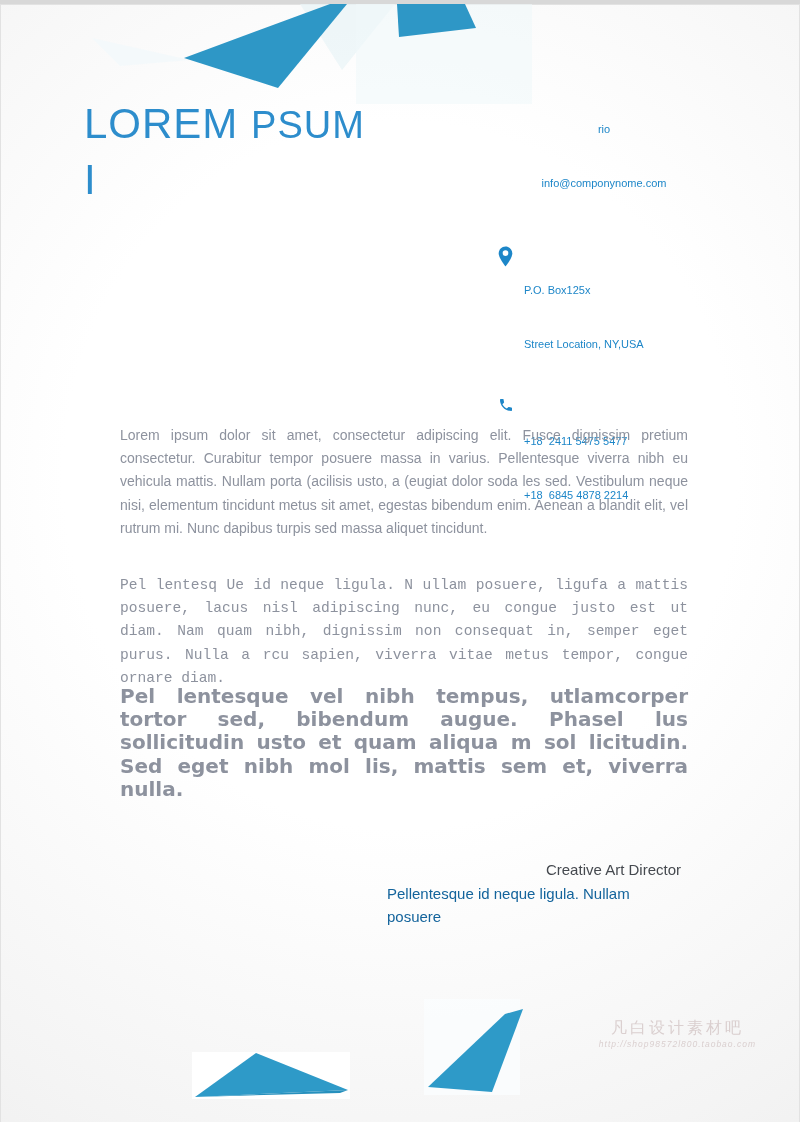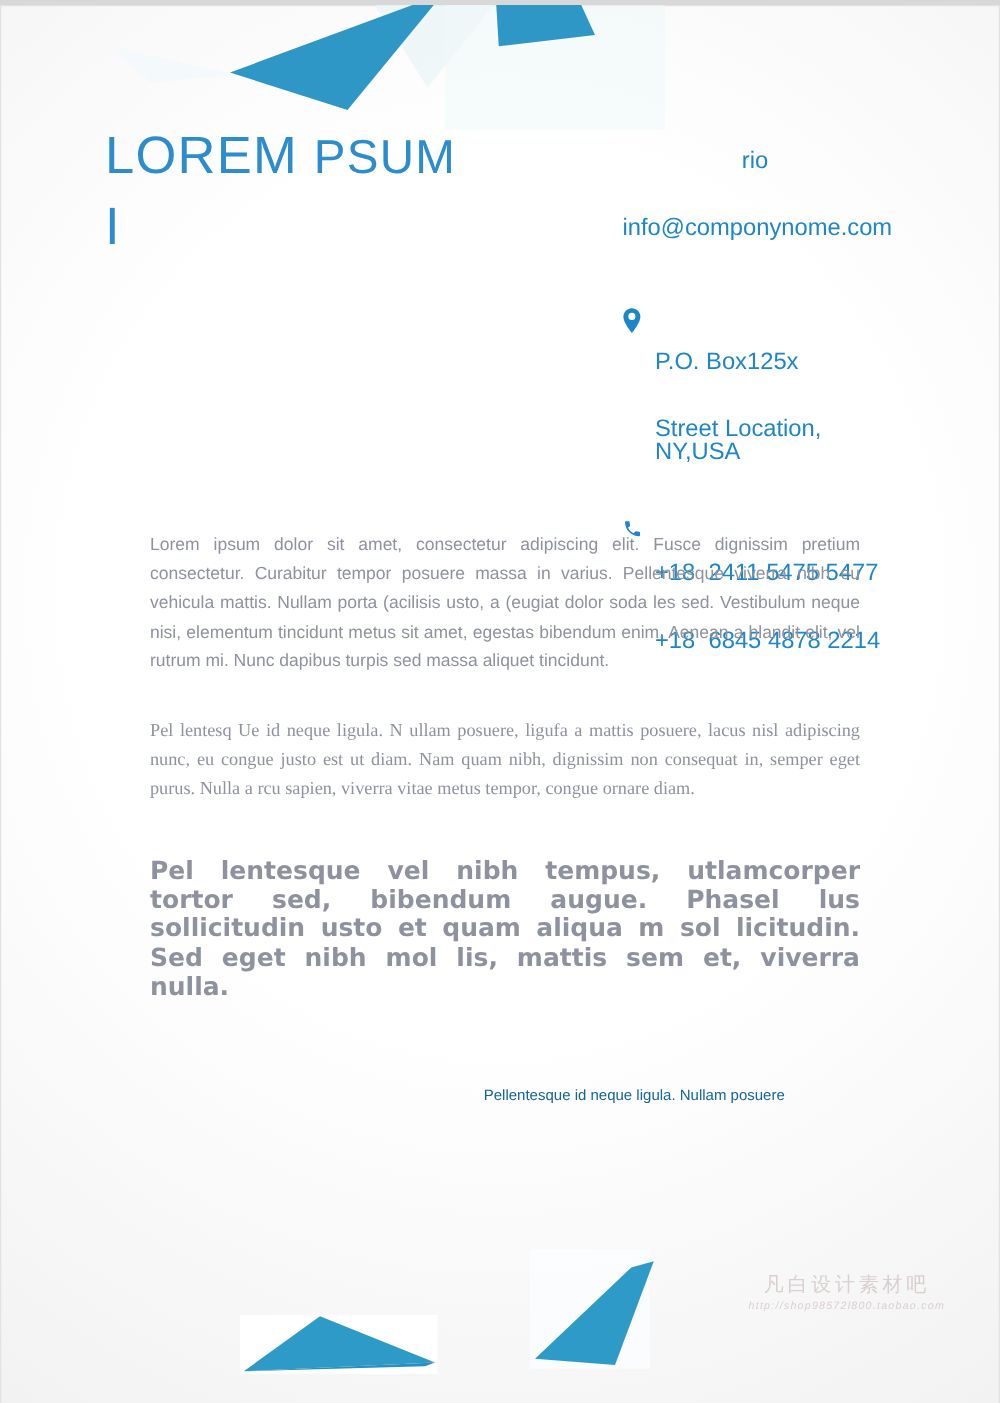--- a/index.html
+++ b/index.html
@@ -12,36 +12,36 @@
     box-shadow:inset 0 0 0 1px #e2e2e2;
     font-family:"Liberation Sans", sans-serif;
   }
   .abs{position:absolute;}
   
   #brand{left:84px;top:98px;color:#2d8dcc;line-height:1.05;letter-spacing:1px;}
   #brand .l1{font-size:42px;font-weight:400;}
   #brand .l1 .p2{font-size:38px;}
   #brand .l2{font-size:42px;margin-top:12px;}
   
-  #contact{left:498px;top:80px;width:212px;color:#1d86c8;font-size:19px;line-height:18px;}
+  #contact{left:498px;top:80px;width:212px;color:#1d86c8;font-size:11px;line-height:18px;}
   .email-block{text-align:center;white-space:pre-wrap;}
   .c-row{display:flex;margin-top:17px;}
   .c-icon{width:26px;flex:0 0 26px;padding-top:1px;}
   .c-text{white-space:pre-wrap;}
   
   #heading{left:146px;top:324px;font-size:57px;font-weight:100;color:#41a3d9;letter-spacing:3px;}
   
   .para{left:120px;width:568px;color:#8d929e;font-size:14px;line-height:23.2px;text-align:justify;}
   #para1{top:420px;font-family:"Liberation Sans",sans-serif;}
-  #para2{top:570px;font-family:Liberation Serif, serif;font-size:14.6px;}
+  #para2{top:570px;font-family:Liberation Mono, monospace;font-size:14.6px;}
   #para3{top:681px;font-family:"DejaVu Sans",sans-serif;font-size:20px;font-weight:bold;}
   
   #signature{left:387px;top:857px;width:294px;}
   #sig-title{text-align:right;color:#45494f;font-size:15px;}
-  #sig-note{margin-top:4px;width:268px;color:#14649c;font-size:12px;line-height:23px;}
+  #sig-note{margin-top:4px;width:268px;color:#14649c;font-size:15px;line-height:23px;}
   
   #watermark{right:44px;top:1014px;text-align:center;color:rgba(185,160,160,0.45);}
   #watermark .w1{font-size:16px;letter-spacing:3px;}
   #watermark .w2{font-size:8.5px;font-style:italic;letter-spacing:1px;}
   svg{display:block;}
 </style>
 </head>
 <body>
 
 <div id="page">
@@ -88,20 +88,21 @@
       </span>
     </div>
   </div>
 
 
   <div class="abs para" id="para1">Lorem ipsum dolor sit amet, consectetur adipiscing elit. Fusce dignissim pretium consectetur. Curabitur tempor posuere massa in varius. Pellentesque viverra nibh eu vehicula mattis. Nullam porta (acilisis usto, a (eugiat dolor soda les sed. Vestibulum neque nisi, elementum tincidunt metus sit amet, egestas bibendum enim. Aenean a blandit elit, vel rutrum mi. Nunc dapibus turpis sed massa aliquet tincidunt.</div>
   <div class="abs para" id="para2">Pel lentesq Ue id neque ligula. N ullam posuere, ligufa a mattis posuere, lacus nisl adipiscing nunc, eu congue justo est ut diam. Nam quam nibh, dignissim non consequat in, semper eget purus. Nulla a rcu sapien, viverra vitae metus tempor, congue ornare diam.</div>
   <div class="abs para" id="para3">Pel lentesque vel nibh tempus, utlamcorper tortor sed, bibendum augue. Phasel lus sollicitudin usto et quam aliqua m sol licitudin. Sed eget nibh mol lis, mattis sem et, viverra nulla.</div>
 
   <div class="abs" id="signature">
+    <div id="sig-title">Creative Art Director</div>
     <div id="sig-note">Pellentesque id neque ligula. Nullam posuere</div>
   </div>
 
   <svg class="abs" style="left:190px;top:1045px;" width="162" height="52" viewBox="0 0 162 52">
     <rect x="2" y="3" width="158" height="47" fill="#ffffff"></rect>
     <polygon points="5,48 66,4 158,41" fill="#2e9ac8"></polygon>
     <polygon points="5,48 158,41 150,44" fill="#2790bd"></polygon>
   </svg>
 
   <svg class="abs" style="left:424px;top:993px;" width="102" height="100" viewBox="0 0 102 100">

